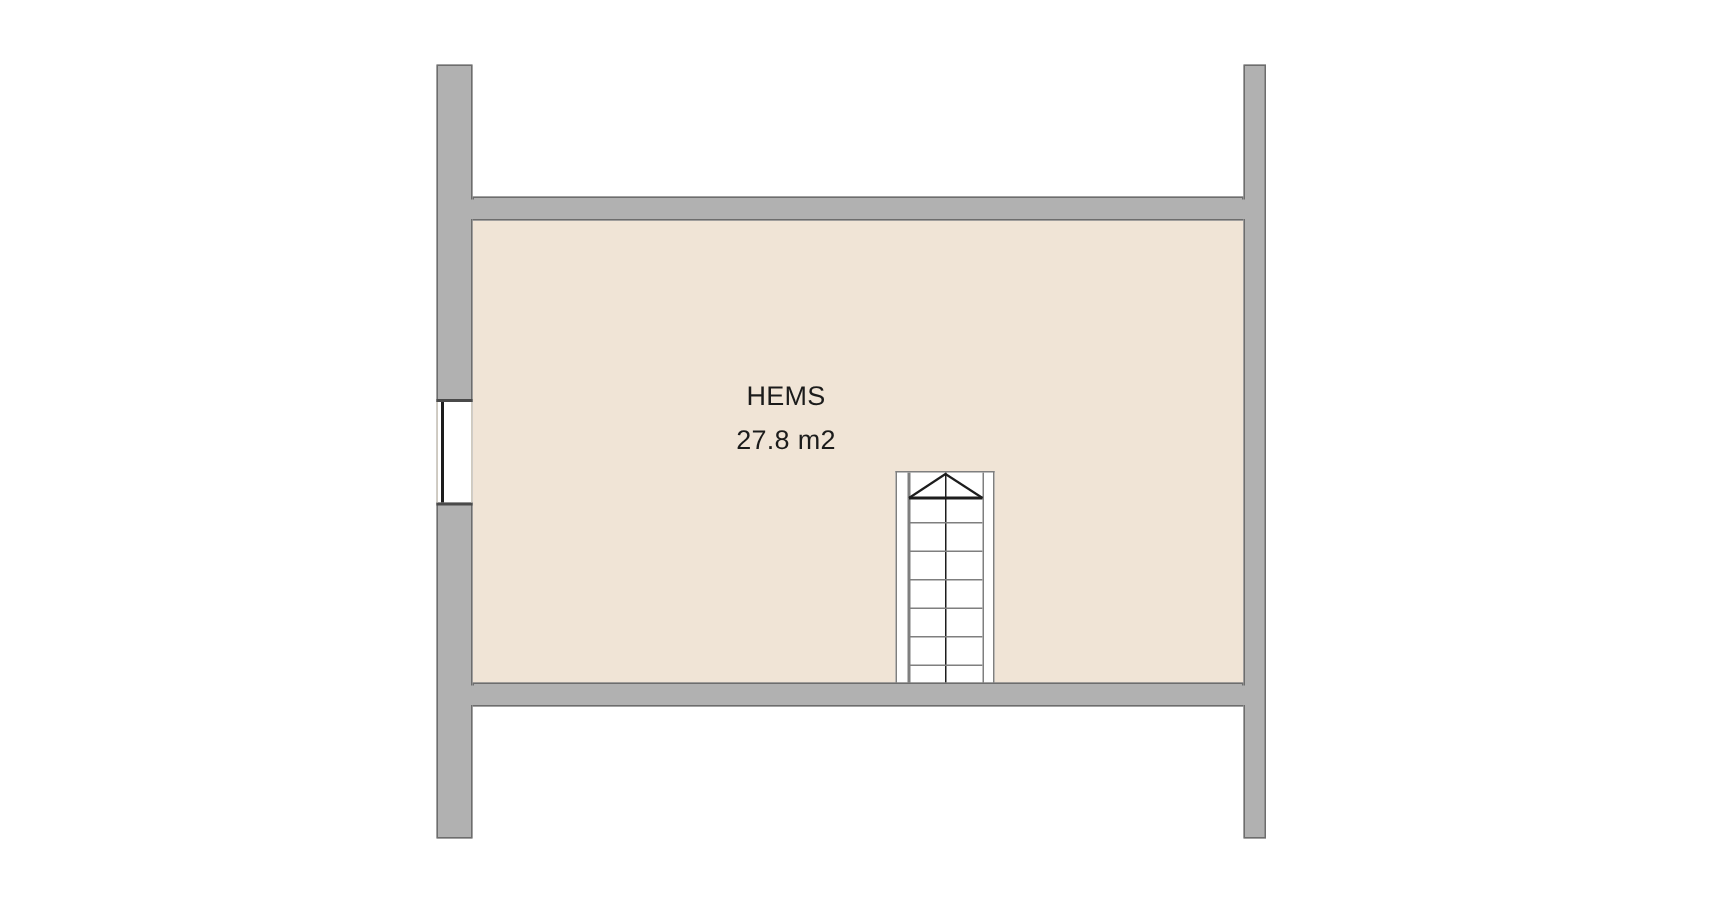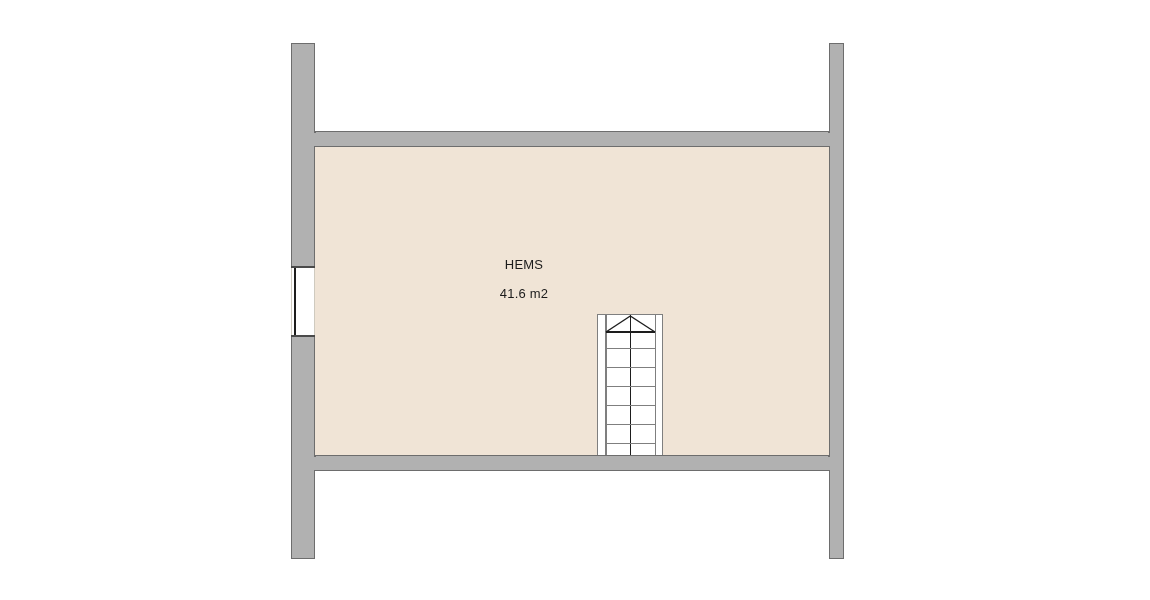--- a/index.html
+++ b/index.html
@@ -49,21 +49,21 @@
   #staircase .rail.left{left:7px;}
   #staircase .rail.right{left:56.5px;}
   #staircase .center-line{position:absolute;left:31.6px;top:0;bottom:0;width:1.4px;background:var(--accent_line,#1d1d1d);}
   #staircase .tread{position:absolute;left:8px;width:49px;height:1.4px;background:var(--stair_line,#7f7f7f);}
   #staircase .first-tread{position:absolute;left:8px;top:16.2px;width:49px;height:1.6px;background:var(--accent_line,#1d1d1d);}
   #staircase svg{position:absolute;left:0;top:0;}
   
   #room-label-block{
     position:absolute;left:424px;top:250px;width:200px;
     text-align:center;color:var(--text,#1b1b1b);
-    font-size:13px;line-height:29px;letter-spacing:0.2px;
+    font-size:18px;line-height:29px;letter-spacing:0.2px;
   }
 </style>
 </head>
 <body>
 
 <div id="canvas">
 
   <div id="room-floor"></div>
 
   <div id="staircase">
@@ -99,16 +99,16 @@
     <div class="pane"></div>
     <div class="jamb top"></div>
     <div class="jamb bottom"></div>
     <div class="edge outer"></div>
     <div class="edge inner"></div>
     <div class="glass"></div>
   </div>
 
   <div id="room-label-block">
     <div>HEMS</div>
-    <div>41.6 m2</div>
+    <div>27.8 m2</div>
   </div>
 
 </div>
 
 </body></html>

